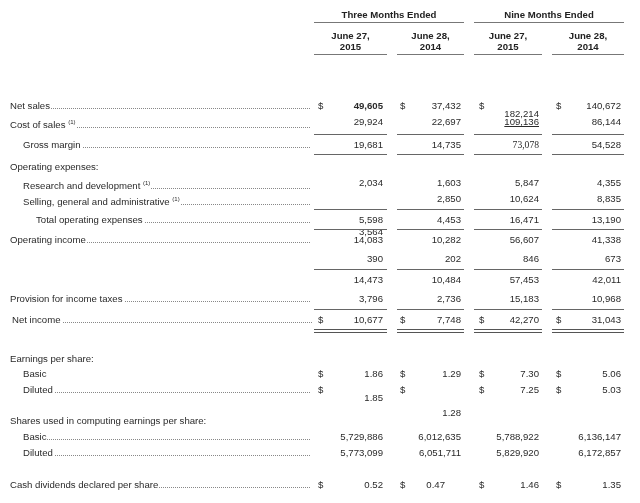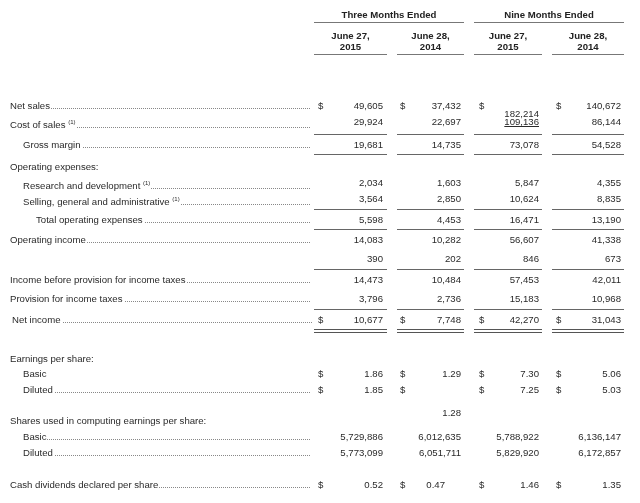--- a/index.html
+++ b/index.html
@@ -52,21 +52,21 @@
   <div>2014</div>
 </div>
 <div class="hline" style="left:314px;width:73px;top:54px;"></div>
 <div class="hline" style="left:397px;width:67px;top:54px;"></div>
 <div class="hline" style="left:474px;width:68px;top:54px;"></div>
 <div class="hline" style="left:552px;width:72px;top:54px;"></div>
 
 <div class="row" style="top:99px;">
   <div class="lbl" style="left:10px;"><span class="dots"></span><span class="t">Net sales</span></div>
   <span class="dol" style="left:318px;">$</span>
-  <span class="cell" style="left:330px;width:53px;">49,605</span>
+  <span class="cell" style="left:330px;width:53px;font-weight:bold;">49,605</span>
   <span class="dol" style="left:400px;">$</span>
   <span class="cell" style="left:410px;width:51px;">37,432</span>
   <span class="dol" style="left:479px;">$</span>
   <span class="cell" style="left:488px;width:51px;margin-top:8px;">182,214</span>
   <span class="dol" style="left:556px;">$</span>
   <span class="cell" style="left:566px;width:55px;">140,672</span>
 </div>
 
 <div class="row" style="top:115px;">
   <div class="lbl" style="left:10px;"><span class="dots"></span><span class="t"><span>Cost of sales</span> <sup>(1)</sup></span></div>
@@ -77,41 +77,41 @@
 </div>
 <div class="u1" style="left:314px;width:73px;top:134px;"></div>
 <div class="u1" style="left:397px;width:67px;top:134px;"></div>
 <div class="u1" style="left:474px;width:68px;top:134px;"></div>
 <div class="u1" style="left:552px;width:72px;top:134px;"></div>
 
 <div class="row" style="top:138px;">
   <div class="lbl" style="left:23px;width:287px;"><span class="dots"></span><span class="t">Gross margin</span></div>
   <span class="cell" style="left:330px;width:53px;">19,681</span>
   <span class="cell" style="left:410px;width:51px;">14,735</span>
-  <span class="cell" style="left:488px;width:51px;">73,078</span>
+  <span class="cell" style="left:488px;width:51px;font-family:Liberation Serif, serif;">73,078</span>
   <span class="cell" style="left:566px;width:55px;">54,528</span>
 </div>
 <div class="u1" style="left:314px;width:73px;top:154px;"></div>
 <div class="u1" style="left:397px;width:67px;top:154px;"></div>
 <div class="u1" style="left:474px;width:68px;top:154px;"></div>
 <div class="u1" style="left:552px;width:72px;top:154px;"></div>
 
 <div class="sec" style="top:160px;">Operating expenses:</div>
 
 <div class="row" style="top:176px;">
   <div class="lbl" style="left:23px;width:287px;"><span class="dots"></span><span class="t"><span>Research and development</span> <sup>(1)</sup></span></div>
   <span class="cell" style="left:330px;width:53px;">2,034</span>
   <span class="cell" style="left:410px;width:51px;">1,603</span>
   <span class="cell" style="left:488px;width:51px;">5,847</span>
   <span class="cell" style="left:566px;width:55px;">4,355</span>
 </div>
 
 <div class="row" style="top:192px;">
   <div class="lbl" style="left:23px;width:287px;"><span class="dots"></span><span class="t"><span>Selling, general and administrative</span> <sup>(1)</sup></span></div>
-  <span class="cell" style="left:330px;width:53px;">3,564</span>
+  <span class="cell" style="left:330px;width:53px;margin-top:33px;">3,564</span>
   <span class="cell" style="left:410px;width:51px;">2,850</span>
   <span class="cell" style="left:488px;width:51px;">10,624</span>
   <span class="cell" style="left:566px;width:55px;">8,835</span>
 </div>
 <div class="u1" style="left:314px;width:73px;top:209px;"></div>
 <div class="u1" style="left:397px;width:67px;top:209px;"></div>
 <div class="u1" style="left:474px;width:68px;top:209px;"></div>
 <div class="u1" style="left:552px;width:72px;top:209px;"></div>
 
 <div class="row" style="top:213px;">
@@ -140,21 +140,20 @@
   <span class="cell" style="left:410px;width:51px;">202</span>
   <span class="cell" style="left:488px;width:51px;">846</span>
   <span class="cell" style="left:566px;width:55px;">673</span>
 </div>
 <div class="u1" style="left:314px;width:73px;top:269px;"></div>
 <div class="u1" style="left:397px;width:67px;top:269px;"></div>
 <div class="u1" style="left:474px;width:68px;top:269px;"></div>
 <div class="u1" style="left:552px;width:72px;top:269px;"></div>
 
 <div class="row" style="top:273px;">
-  <div class="lbl" style="left:10px;"><span class="dots"></span><span class="t">Income before provision for income taxes</span></div>
   <span class="cell" style="left:330px;width:53px;">14,473</span>
   <span class="cell" style="left:410px;width:51px;">10,484</span>
   <span class="cell" style="left:488px;width:51px;">57,453</span>
   <span class="cell" style="left:566px;width:55px;">42,011</span>
 </div>
 
 <div class="row" style="top:292px;">
   <div class="lbl" style="left:10px;"><span class="dots"></span><span class="t">Provision for income taxes</span></div>
   <span class="cell" style="left:330px;width:53px;">3,796</span>
   <span class="cell" style="left:410px;width:51px;">2,736</span>
@@ -192,21 +191,21 @@
   <span class="cell" style="left:410px;width:51px;">1.29</span>
   <span class="dol" style="left:479px;">$</span>
   <span class="cell" style="left:488px;width:51px;">7.30</span>
   <span class="dol" style="left:556px;">$</span>
   <span class="cell" style="left:566px;width:55px;">5.06</span>
 </div>
 
 <div class="row" style="top:383px;">
   <div class="lbl" style="left:23px;width:287px;"><span class="dots"></span><span class="t">Diluted</span></div>
   <span class="dol" style="left:318px;">$</span>
-  <span class="cell" style="left:330px;width:53px;">1.85</span>
+  <span class="cell" style="left:330px;width:53px;margin-top:8px;">1.85</span>
   <span class="dol" style="left:400px;">$</span>
   <span class="cell" style="left:410px;width:51px;margin-top:23px;">1.28</span>
   <span class="dol" style="left:479px;">$</span>
   <span class="cell" style="left:488px;width:51px;">7.25</span>
   <span class="dol" style="left:556px;">$</span>
   <span class="cell" style="left:566px;width:55px;">5.03</span>
 </div>
 
 <div class="sec" style="top:414px;">Shares used in computing earnings per share:</div>
 

